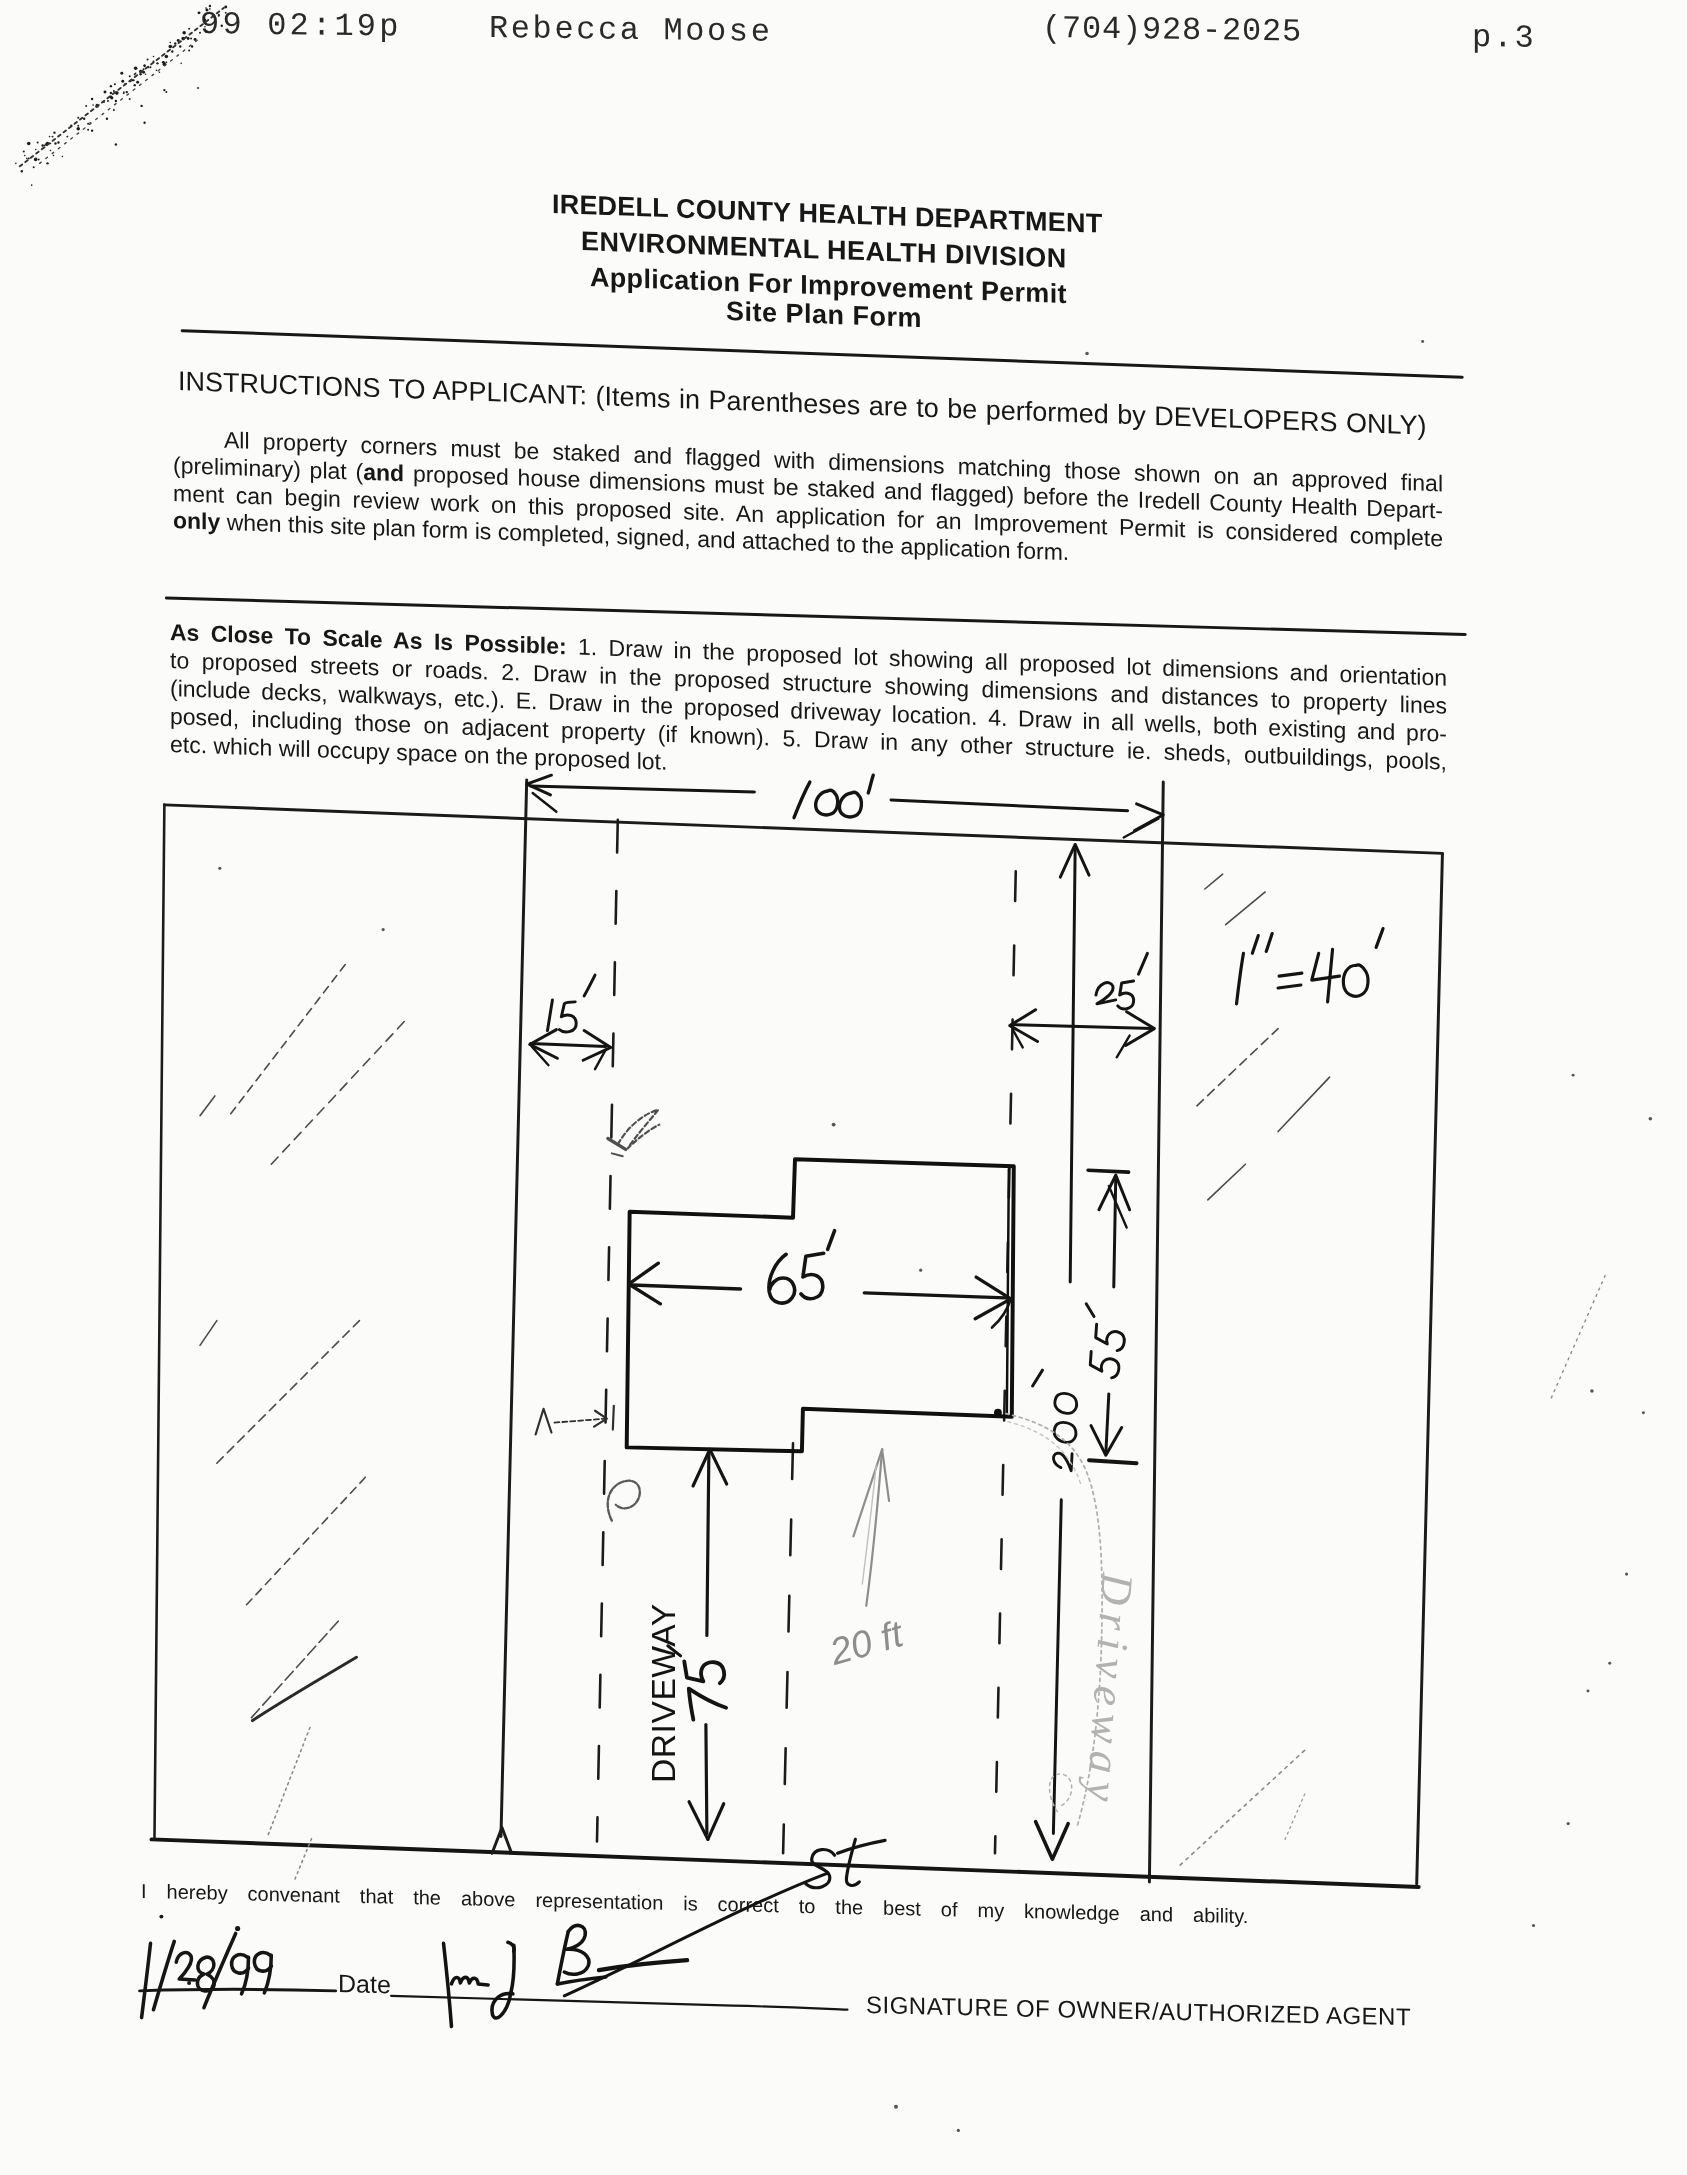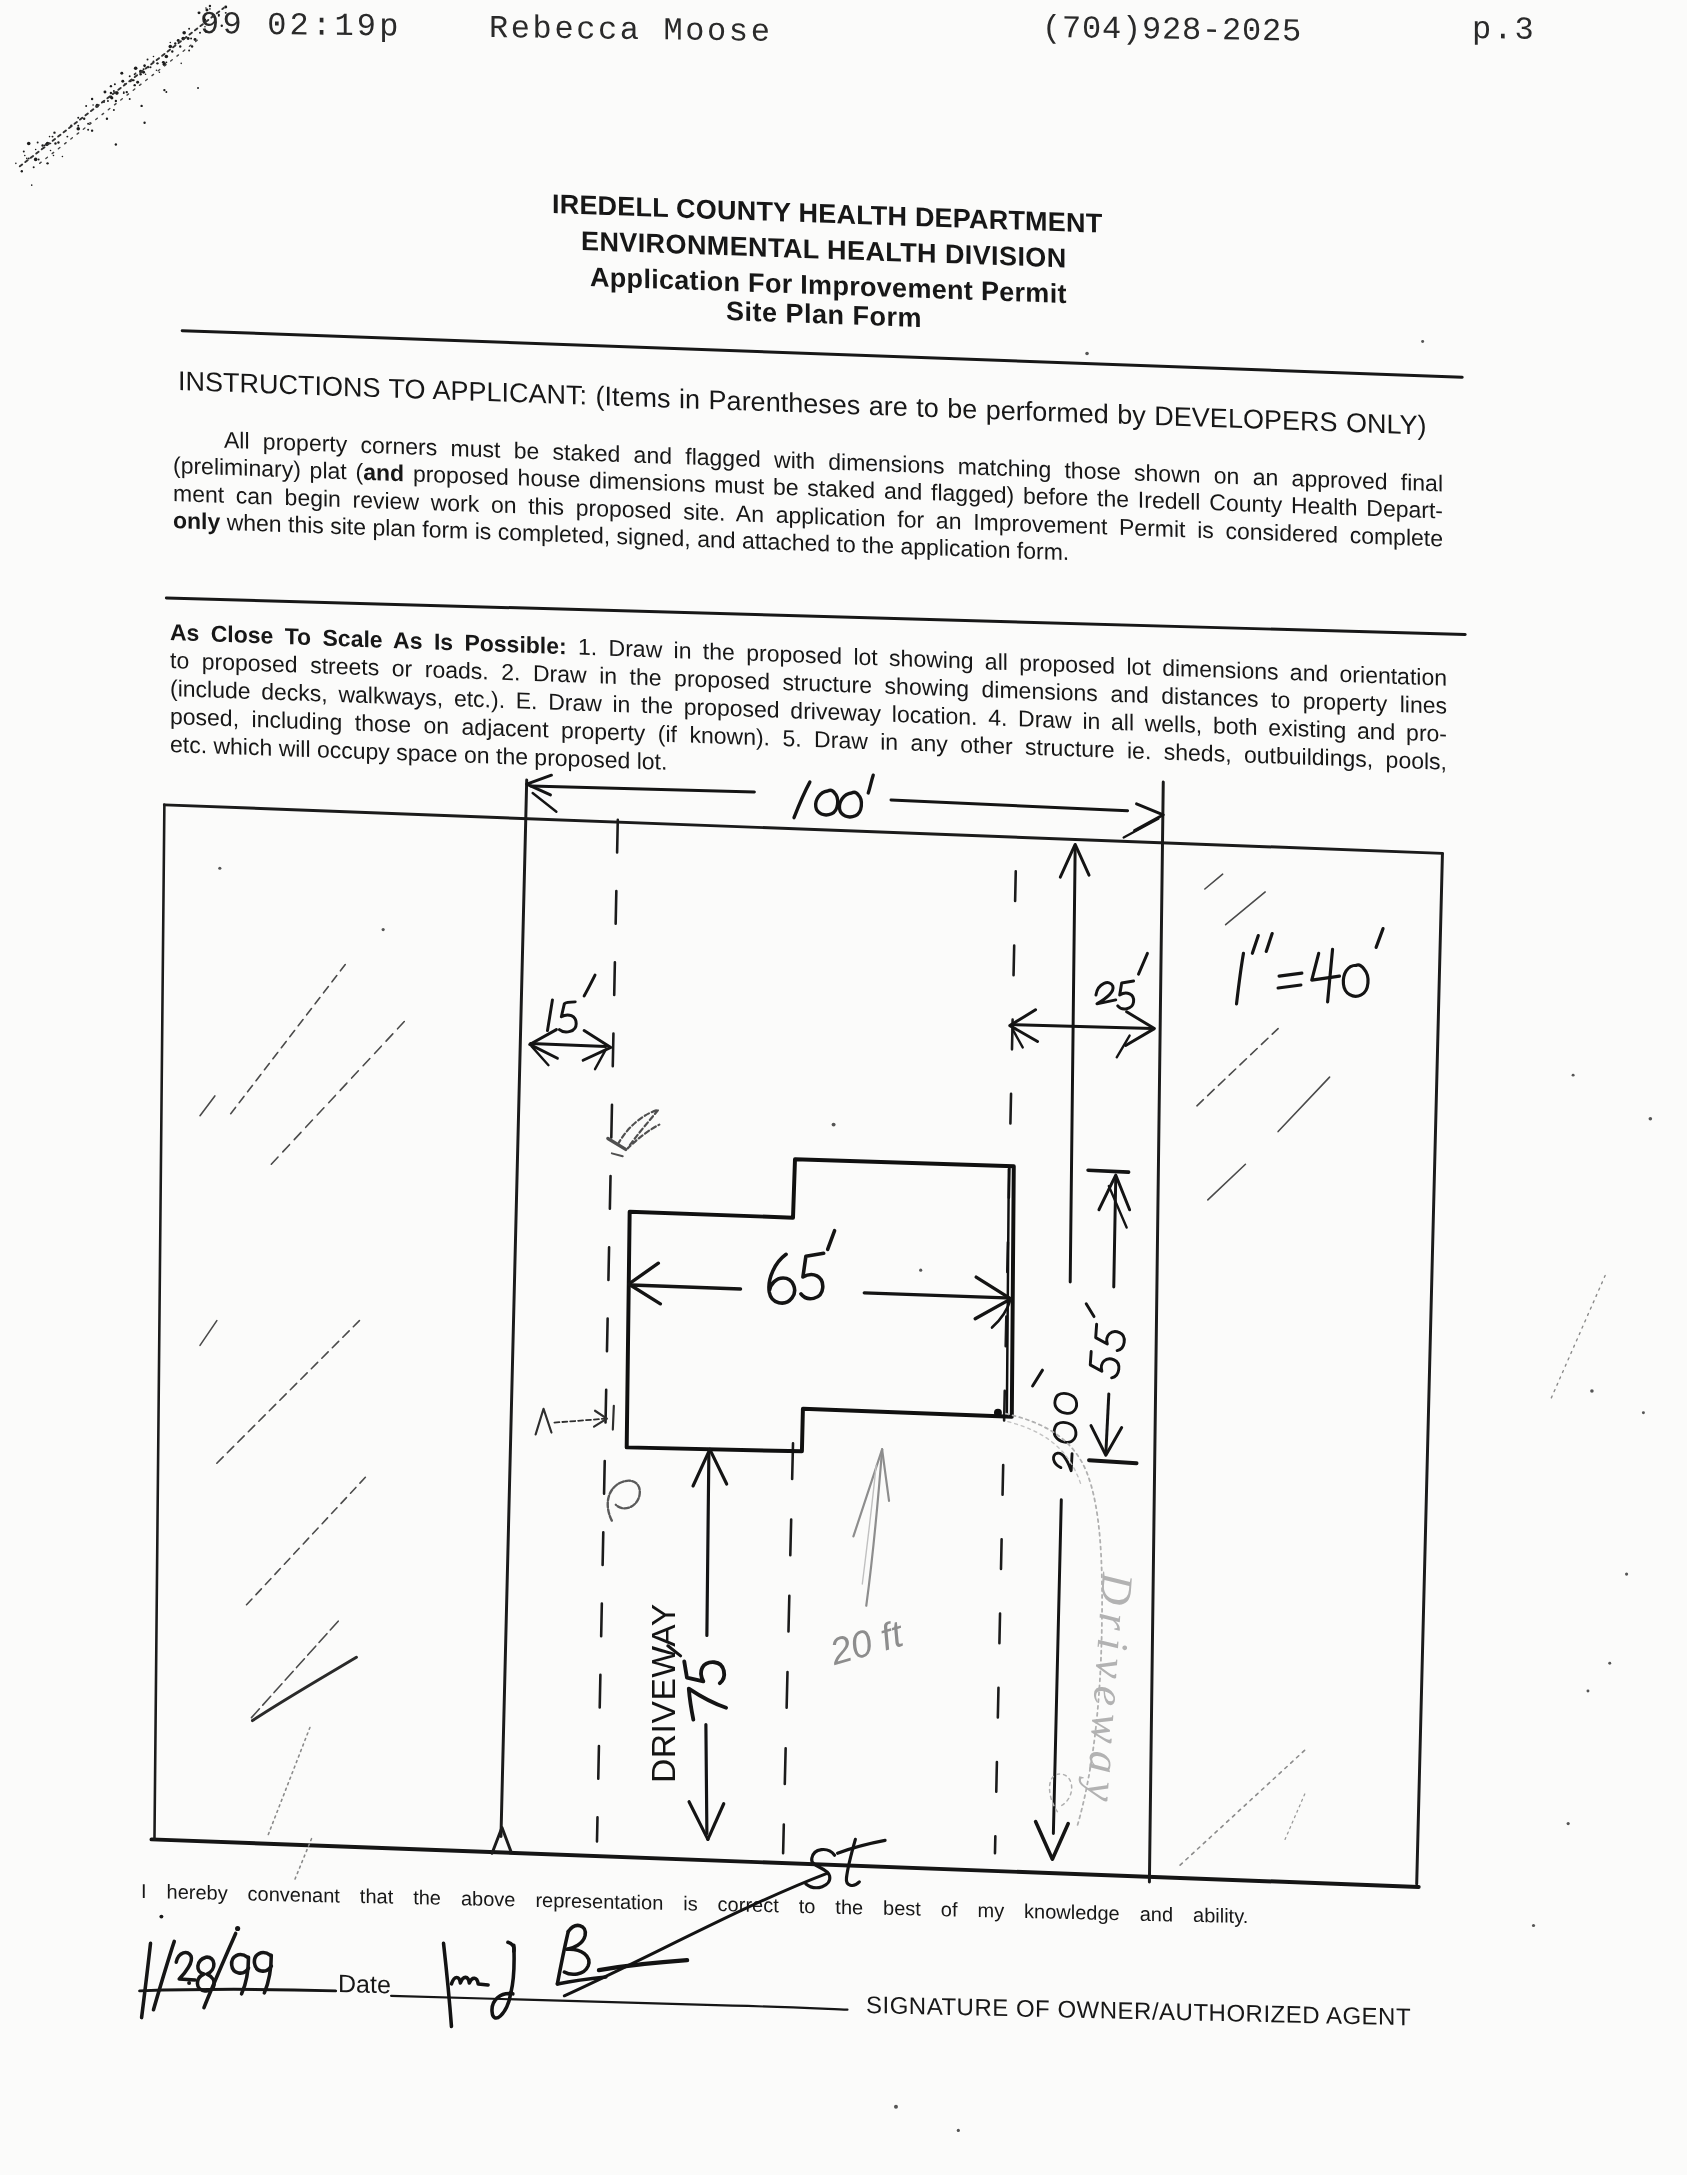--- a/index.html
+++ b/index.html
@@ -10,21 +10,21 @@
 .sk13{transform:skewY(1.3deg);}
 #ovl{position:absolute;left:0;top:0;}
 </style></head><body>
 
 <div class="f" style="left:200px;top:6px;letter-spacing:3.2px;">99 02:19p</div>
 
 <div class="f" style="left:489px;top:10px;letter-spacing:2.6px;">Rebecca Moose</div>
 
 <div class="f" style="left:1042px;top:10px;letter-spacing:0.8px;">(704)928-2025</div>
 
-<div class="f" style="left:1472px;top:11px;letter-spacing:2px;">p.3</div>
+<div class="f" style="left:1472px;top:19px;letter-spacing:2px;">p.3</div>
 
 <div class="t b" style="left:552px;top:191px;font-size:27px;letter-spacing:0.2px;line-height:1;">IREDELL COUNTY HEALTH DEPARTMENT</div>
 
 <div class="t b" style="left:581px;top:228px;font-size:27px;letter-spacing:0.4px;line-height:1;">ENVIRONMENTAL HEALTH DIVISION</div>
 
 <div class="t b" style="left:590px;top:264px;font-size:27px;letter-spacing:0.3px;line-height:1;">Application For Improvement Permit</div>
 
 <div class="t b" style="left:726px;top:298px;font-size:27px;letter-spacing:0.5px;line-height:1;">Site Plan Form</div>
 
 <div class="t" style="left:178px;top:368px;font-size:27px;word-spacing:1px;line-height:1;">INSTRUCTIONS TO APPLICANT: (Items in Parentheses are to be performed by DEVELOPERS ONLY)</div>

